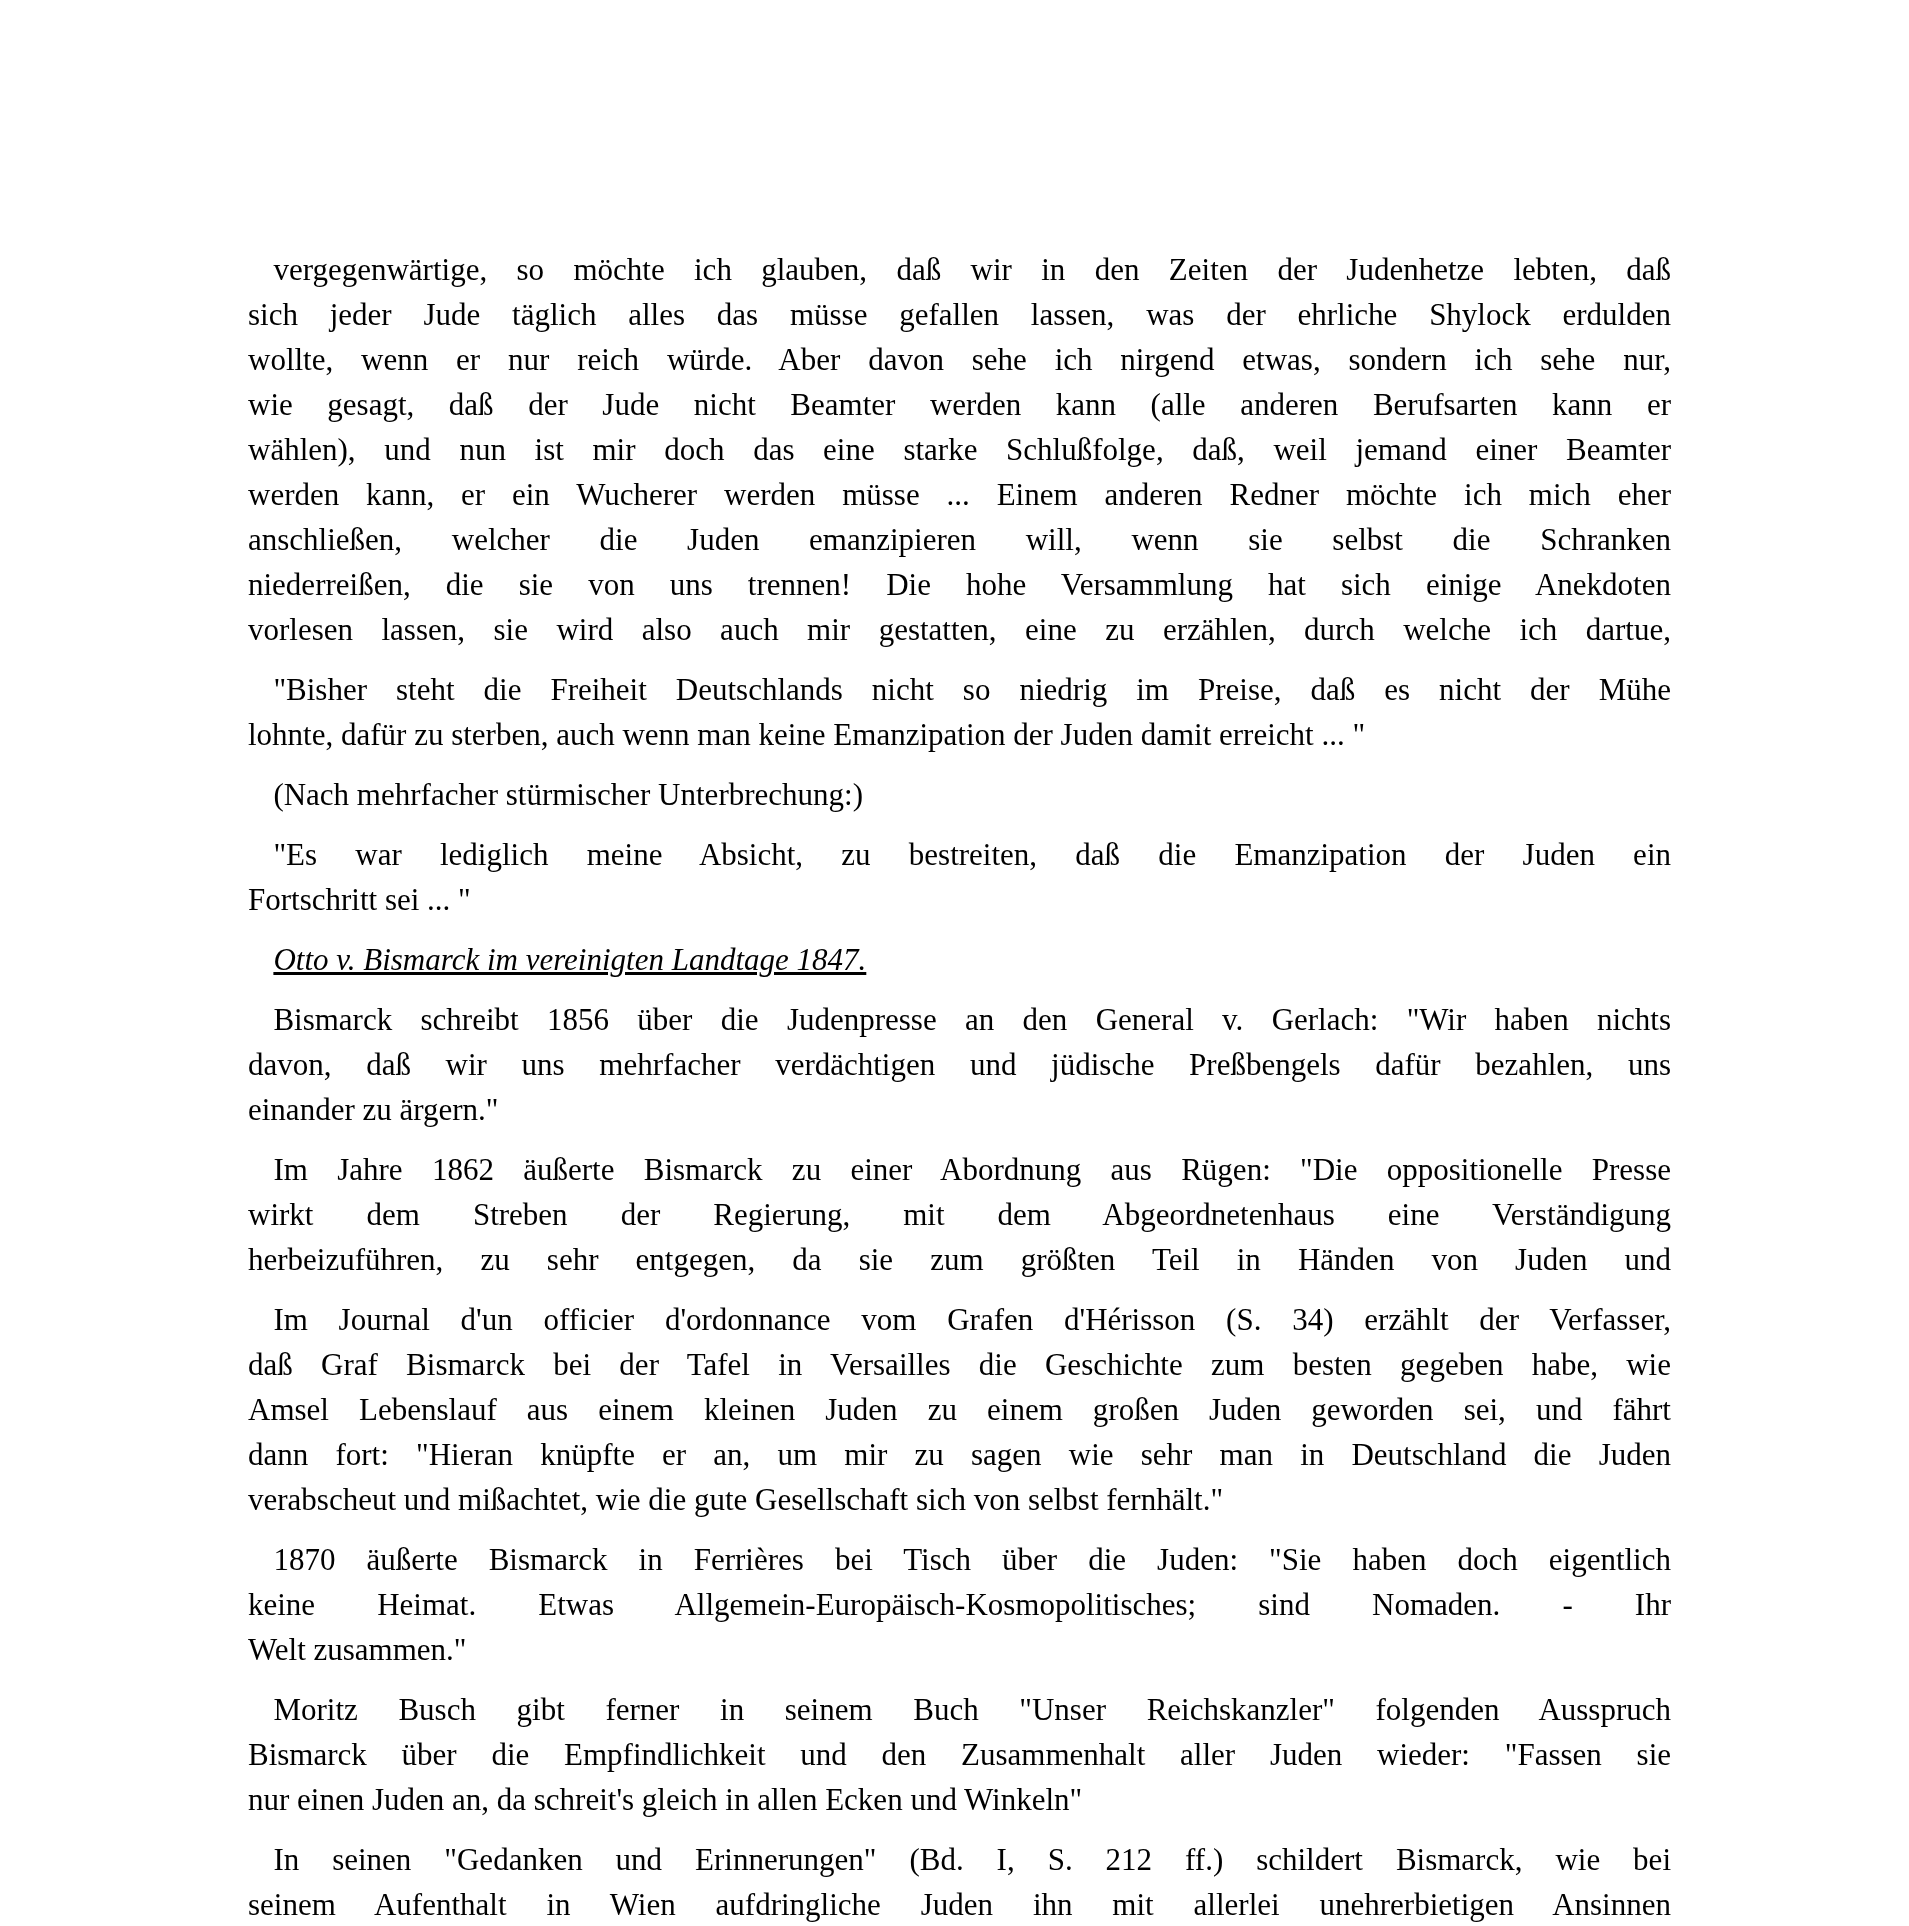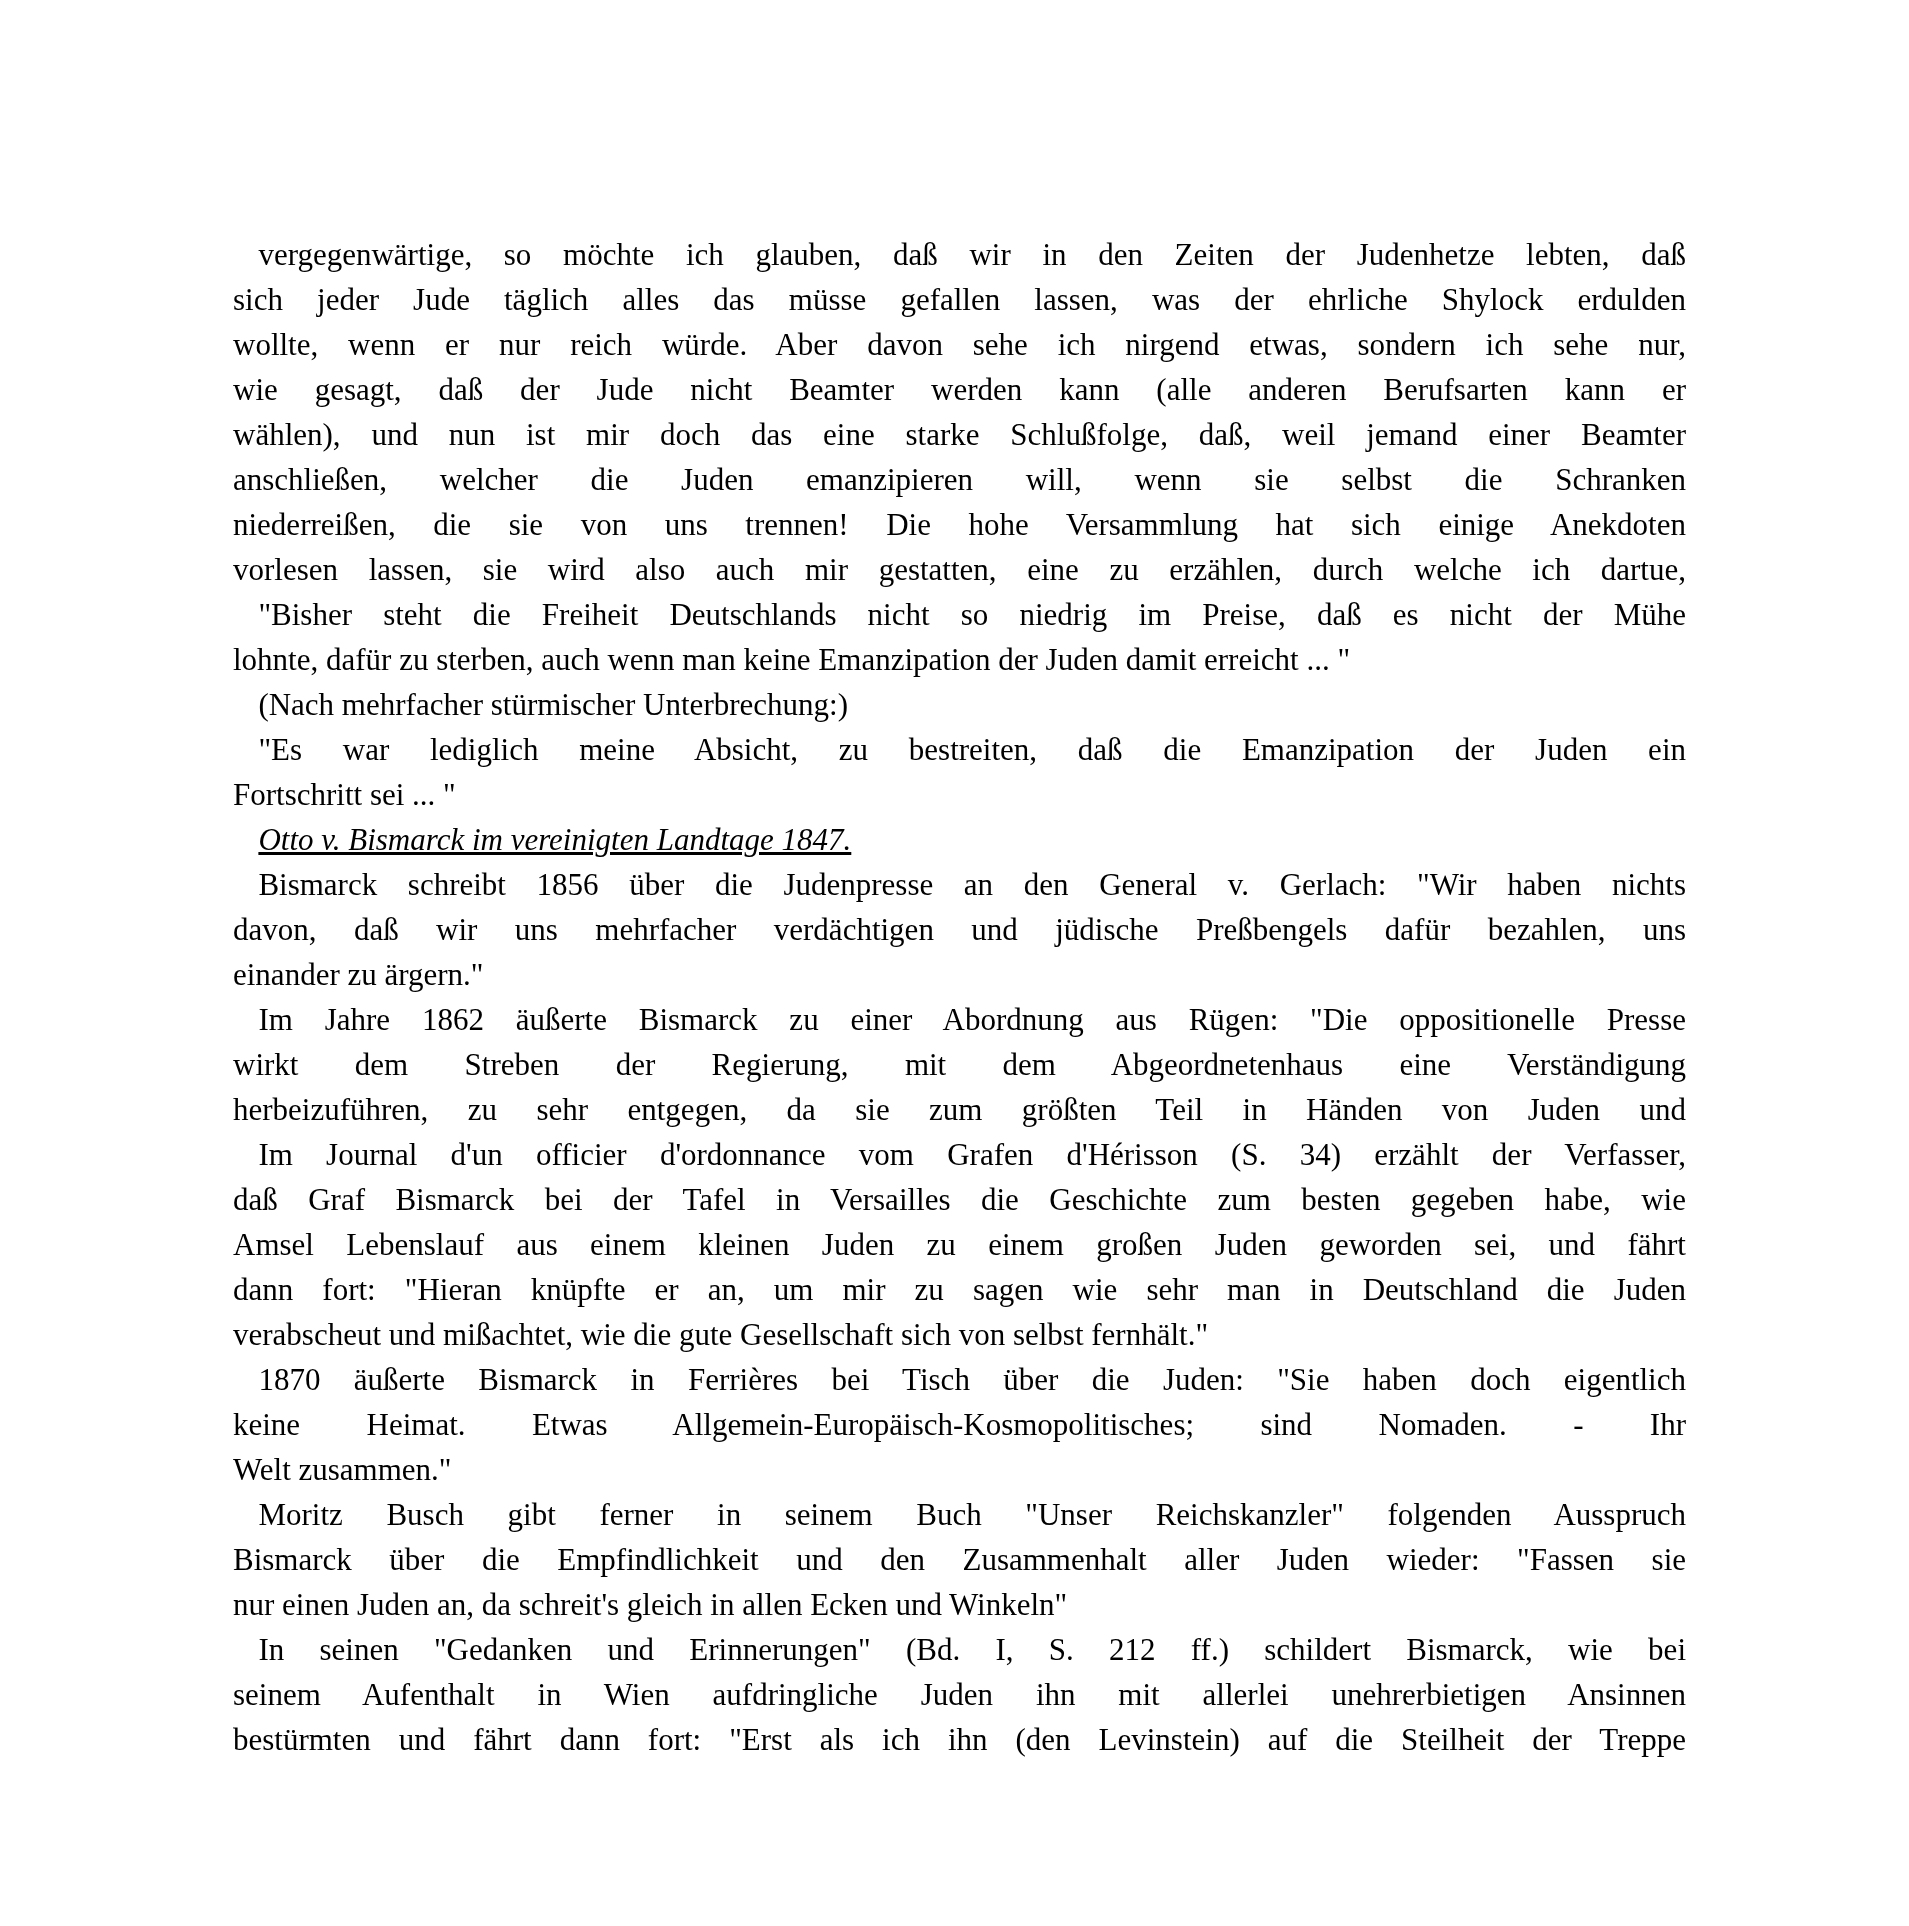--- a/index.html
+++ b/index.html
@@ -18,21 +18,21 @@
     line-height: 45px;
     overflow: hidden;
   }
   .content {
     position: absolute;
     left: 233px;
     top: 232px;
     width: 1453px;
   }
   p.para {
-    margin: 0;
+    margin: 15px;
     padding: 0;
   }
   
   .ln {
     text-align: justify;
     text-align-last: justify;
     white-space: normal;
   }
   .ln.last {
     text-align-last: left;
@@ -57,20 +57,21 @@
 
 <div class="page">
   <div class="content">
 
     <p class="para">
       <span class="ln indent1" style="display:block">vergegenwärtige, so möchte ich glauben, daß wir in den Zeiten der Judenhetze lebten, daß</span>
       <span class="ln" style="display:block">sich jeder Jude täglich alles das müsse gefallen lassen, was der ehrliche Shylock erdulden</span>
       <span class="ln" style="display:block">wollte, wenn er nur reich würde. Aber davon sehe ich nirgend etwas, sondern ich sehe nur,</span>
       <span class="ln" style="display:block">wie gesagt, daß der Jude nicht Beamter werden kann (alle anderen Berufsarten kann er</span>
       <span class="ln" style="display:block">wählen), und nun ist mir doch das eine starke Schlußfolge, daß, weil jemand einer Beamter</span>
+      <span class="ln" style="display:block">werden kann, er ein Wucherer werden müsse ... Einem anderen Redner möchte ich mich eher</span>
       <span class="ln" style="display:block">anschließen, welcher die Juden emanzipieren will, wenn sie selbst die Schranken</span>
       <span class="ln" style="display:block">niederreißen, die sie von uns trennen! Die hohe Versammlung hat sich einige Anekdoten</span>
       <span class="ln" style="display:block">vorlesen lassen, sie wird also auch mir gestatten, eine zu erzählen, durch welche ich dartue,</span>
     </p>
 
     <p class="para m-p2">
       <span class="ln indent1" style="display:block">"Bisher steht die Freiheit Deutschlands nicht so niedrig im Preise, daß es nicht der Mühe</span>
       <span class="ln last" style="display:block">lohnte, dafür zu sterben, auch wenn man keine Emanzipation der Juden damit erreicht ... "</span>
     </p>
 

